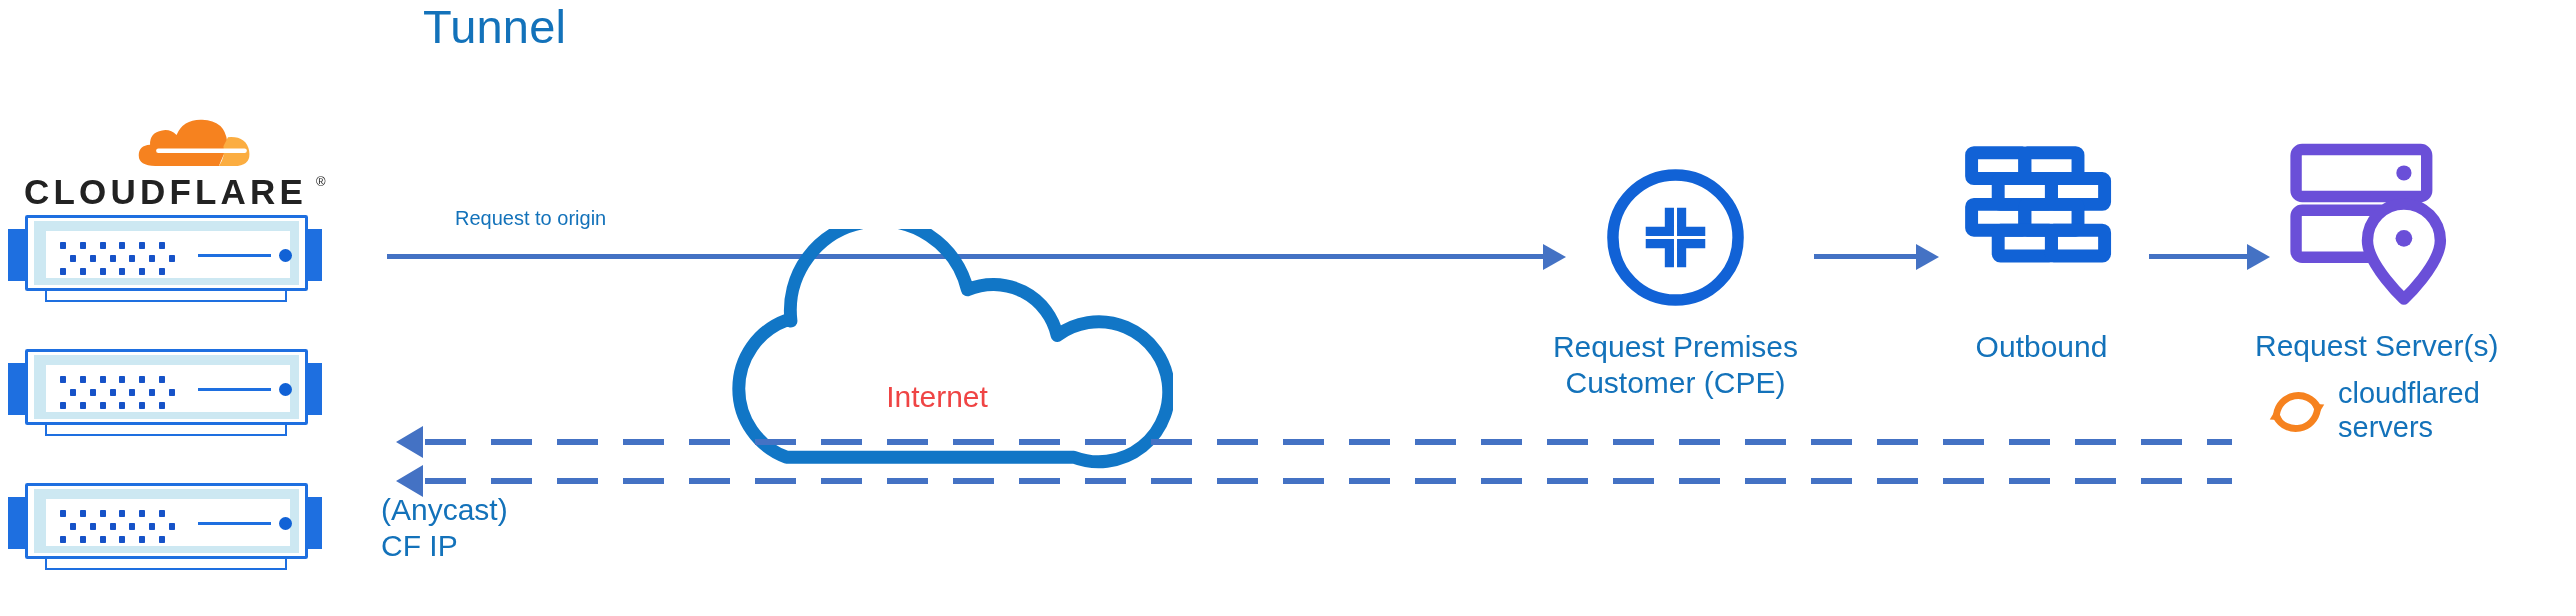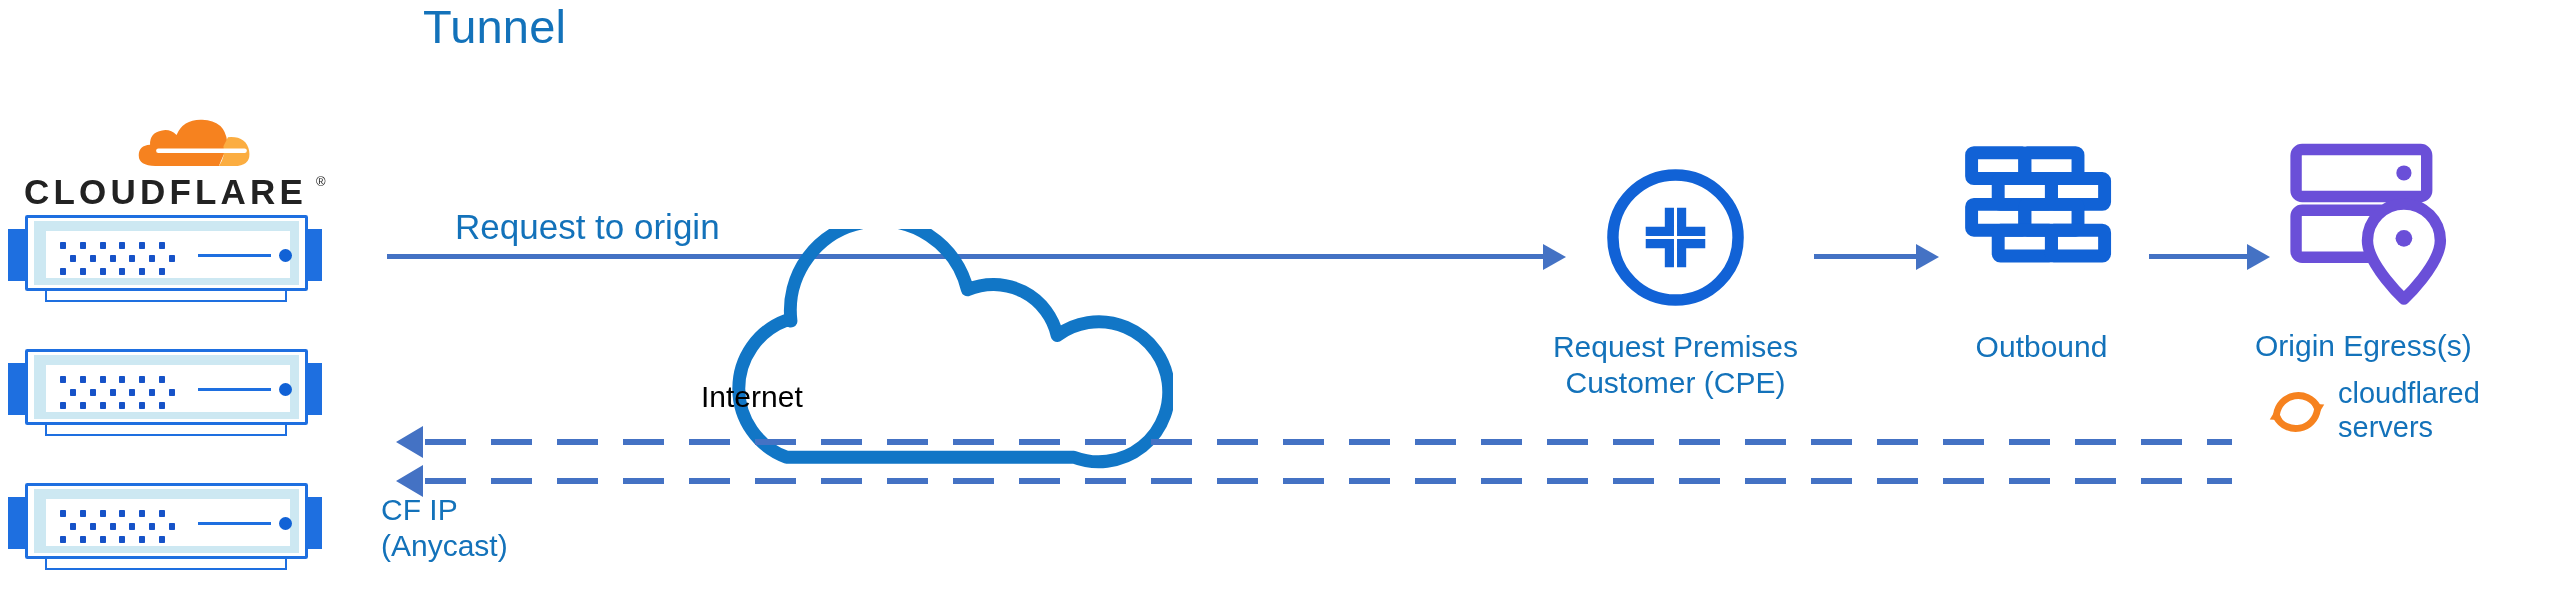--- a/index.html
+++ b/index.html
@@ -69,28 +69,28 @@
   
   #req-line{
     left:387px;top:254px;width:1159px;height:5.3px;background:#4472C4;
   }
   #req-head{
     left:1543px;top:244px;width:0;height:0;
     border-top:13.7px solid transparent;border-bottom:13.7px solid transparent;
     border-left:23px solid #4472C4;
   }
   #req-label{
-    left:455px;top:207px;font-size:35px;color:#1372BA;white-space:nowrap;
+    left:455px;top:207px;font-size:20px;color:#1372BA;white-space:nowrap;
   }
 
   
   #cloud{left:701px;top:229px;width:472px;height:251px;}
   #cloud-label{
-    position:absolute;left:0;top:151px;width:472px;text-align:left;
-    font-size:30px;color:#000000;
+    position:absolute;left:0;top:151px;width:472px;text-align:center;
+    font-size:30px;color:#ef4444;
   }
 
   
   #cpe-icon{left:1603px;top:165px;width:145px;height:145px;}
   #cpe-label{
     left:1502px;top:329px;width:347px;text-align:center;
     font-size:30px;color:#1372BA;line-height:36px;
   }
 
   
@@ -347,39 +347,39 @@
 
   <div class="abs" id="origin-icon">
     <svg width="161" height="164" viewBox="0 0 212 215">
       <rect x="8" y="8" width="172" height="62" rx="8" fill="none" stroke="#6A4FD8" stroke-width="15"></rect>
       <circle cx="150" cy="39" r="10" fill="#6A4FD8"></circle>
       <path d="M120 88 L16 88 A8 8 0 0 0 8 96 L8 142 A8 8 0 0 0 16 150 L120 150" fill="none" stroke="#6A4FD8" stroke-width="15" stroke-linecap="round" stroke-linejoin="round"></path>
       <path d="M150 80 A48 48 0 0 1 198 128 C198 160 150 205 150 205 C150 205 102 160 102 128 A48 48 0 0 1 150 80 Z" fill="#FFFFFF" stroke="#6A4FD8" stroke-width="15" stroke-linejoin="round"></path>
       <circle cx="150" cy="125" r="11" fill="#6A4FD8"></circle>
     </svg>
   </div>
-  <div class="abs" id="origin-label">Origin Egress(s)</div>
+  <div class="abs" id="origin-label">Request Server(s)</div>
 
   <div class="abs" id="cfd-icon">
     <svg width="62" height="62" viewBox="0 0 82 82">
       <path d="M14 48 A29 29 0 0 0 68 38" fill="none" stroke="#F6821F" stroke-width="9" stroke-linecap="round"></path>
       <path d="M68 46 L60 30 L77 31 Z" fill="#F6821F"></path>
       <path d="M68 34 A29 29 0 0 0 14 44" fill="none" stroke="#F6821F" stroke-width="9" stroke-linecap="round"></path>
       <path d="M14 36 L22 52 L5 51 Z" fill="#F6821F"></path>
     </svg>
   </div>
   <div class="abs" id="cfd-text">
     <div>cloudflared</div>
     <div>servers</div>
   </div>
 
   <div class="abs dashline" id="d1"></div>
   <div class="abs dashhead" id="d1-head"></div>
   <div class="abs dashline" id="d2"></div>
   <div class="abs dashhead" id="d2-head"></div>
 
   <div class="abs" id="cfip-label">
+    <div>(Anycast)</div>
     <div>CF IP</div>
-    <div>(Anycast)</div>
   </div>
 
 </div>
 
 
 </body></html>

